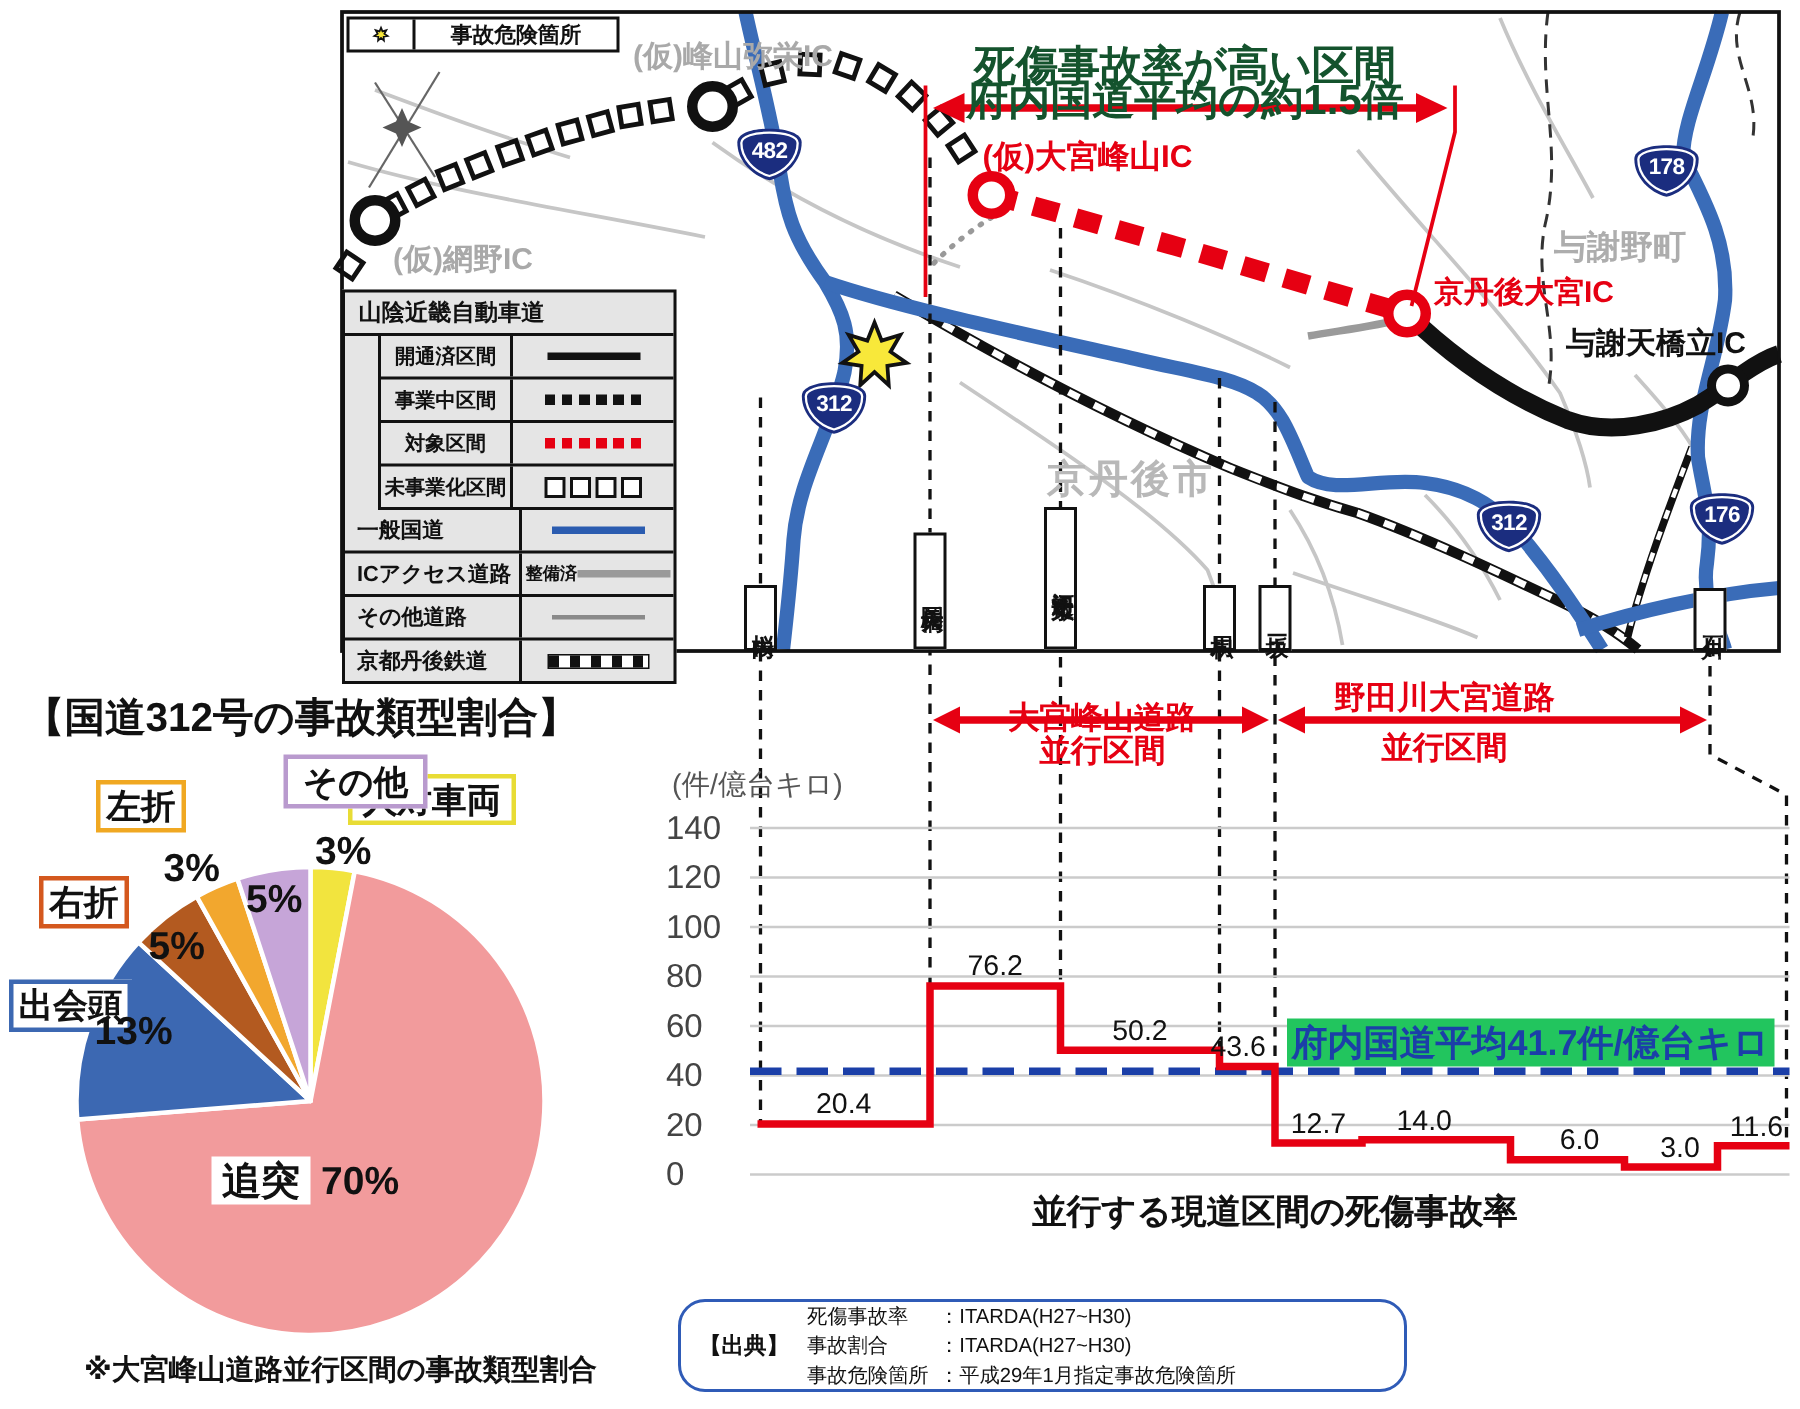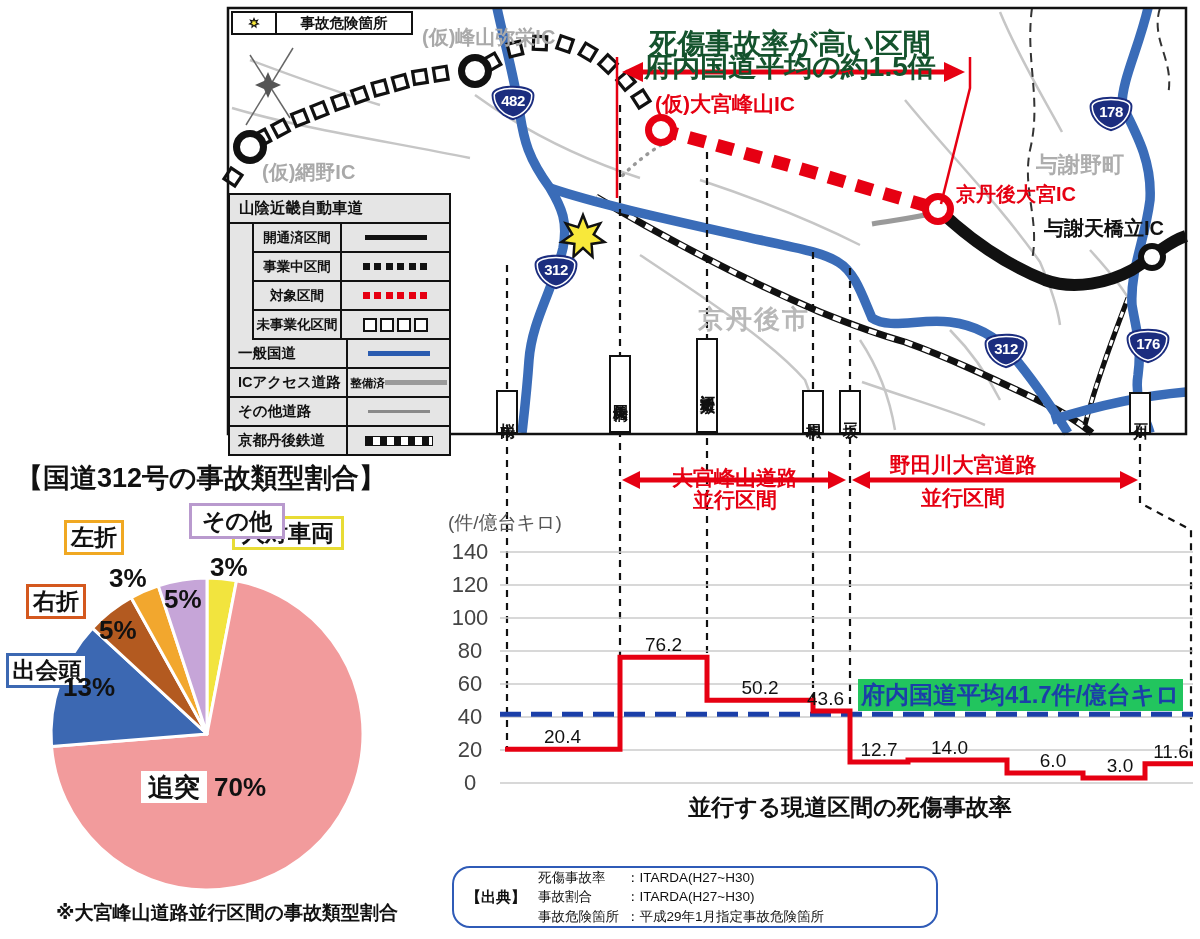--- a/index.html
+++ b/index.html
@@ -49,21 +49,21 @@
   .pct{font-size:26px;font-weight:bold;color:#111;}
   
   .srcbox{left:452px;top:866px;width:486px;height:62px;border:2.5px solid #2f5bb7;border-radius:18px;background:#fff;
           display:flex;align-items:center;padding:0 0 0 12px;}
   .srctag{width:72px;font-size:15px;font-weight:bold;}
   .srcrows{font-size:13.5px;line-height:1.42;}
   .srcterm{display:inline-block;width:88px;}
   .anno{font-size:28px;font-weight:bold;color:#14532d;}
   .arrlab{font-size:21px;font-weight:bold;color:#e60012;}
   .vlab{position:absolute;font-size:19px;color:#111;text-align:center;width:70px;}
-  .ytick{position:absolute;font-size:22px;color:#444;text-align:center;width:52px;}
+  .ytick{position:absolute;font-size:22px;color:#444;text-align:left;width:52px;}
 </style>
 </head>
 <body>
 
 <svg id="scene" width="1200" height="939" viewBox="0 0 1200 939">
 
   <rect x="228" y="8" width="958" height="426" fill="#ffffff"></rect>
 
   <g stroke="#c6c6c6" stroke-width="2.5" fill="none">
     <path d="M232,108 C300,128 380,140 470,158"></path>

